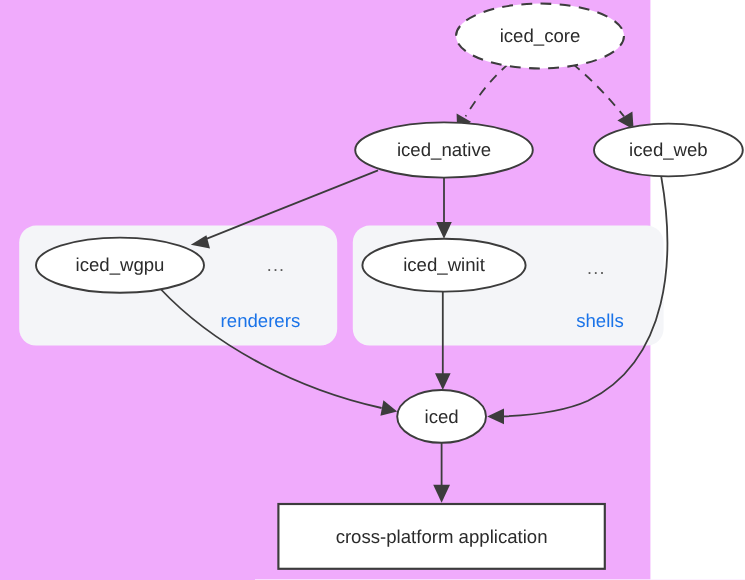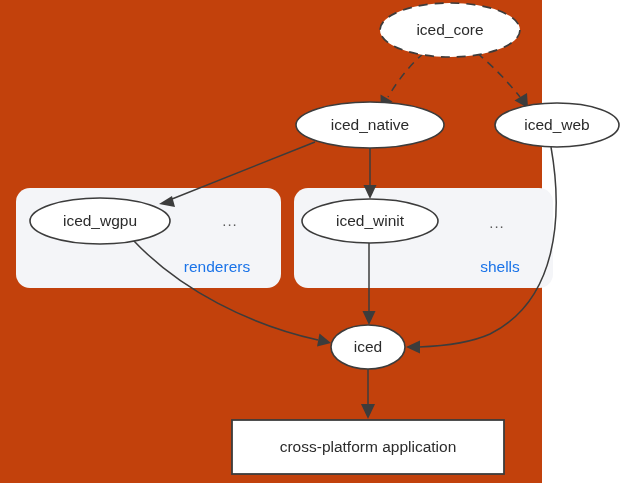--- a/index.html
+++ b/index.html
@@ -10,21 +10,21 @@
   body {
     width: 621px;
     height: 483px;
     overflow: hidden;
     font-family: "Liberation Sans", sans-serif;
   }
   #diagram-root {
     position: relative;
     width: 542px;
     height: 483px;
-    background: #c2410c;
+    background: #f0abfc;
     text-align: center;
   }
   svg#graph {
     display: block;
     width: 621px;
     height: 483px;
   }
   .cluster-rect {
     fill: #f4f5f8;
     stroke: none;

